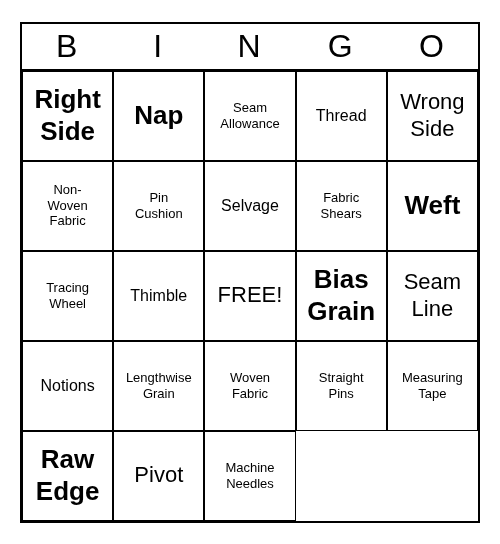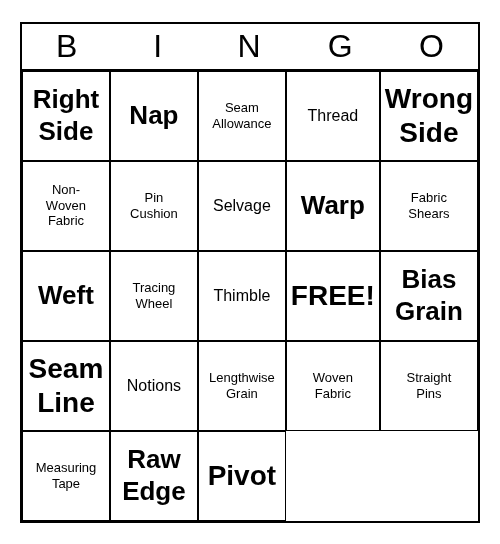--- a/index.html
+++ b/index.html
@@ -40,21 +40,21 @@
       text-align: center;
       height: 90px;
       padding: 4px;
       line-height: 1.2;
     }
     .bingo-cell span {
       display: block;
     }
     
     .size-xl { font-size: 26px; font-weight: bold; }
-    .size-lg { font-size: 28px; font-weight: bold; }
+    .size-lg { font-size: 22px; font-weight: normal; }
     .size-md { font-size: 16px; }
     .size-sm { font-size: 13px; }
     .size-xs { font-size: 13px; }
   </style>
 </head>
 <body>
 
 <div class="bingo-card">
   <div class="bingo-header">
   <div class="bingo-header-cell">B</div>
@@ -80,23 +80,20 @@
         <span class="size-lg">Wrong<br>Side</span>
       </div>
       <div class="bingo-cell">
         <span class="size-sm">Non-<br>Woven<br>Fabric</span>
       </div>
       <div class="bingo-cell">
         <span class="size-sm">Pin<br>Cushion</span>
       </div>
       <div class="bingo-cell">
         <span class="size-md">Selvage</span>
-      </div>
-      <div class="bingo-cell">
-        <span class="size-xl">Warp</span>
       </div>
       <div class="bingo-cell">
         <span class="size-sm">Fabric<br>Shears</span>
       </div>
       <div class="bingo-cell">
         <span class="size-xl">Weft</span>
       </div>
       <div class="bingo-cell">
         <span class="size-sm">Tracing<br>Wheel</span>
       </div>
@@ -126,14 +123,17 @@
       </div>
       <div class="bingo-cell">
         <span class="size-xs">Measuring<br>Tape</span>
       </div>
       <div class="bingo-cell">
         <span class="size-xl">Raw<br>Edge</span>
       </div>
       <div class="bingo-cell">
         <span class="size-lg">Pivot</span>
       </div>
+      <div class="bingo-cell">
+        <span class="size-sm">Machine<br>Needles</span>
+      </div>
     </div>
 </div>
 
 </body></html>

